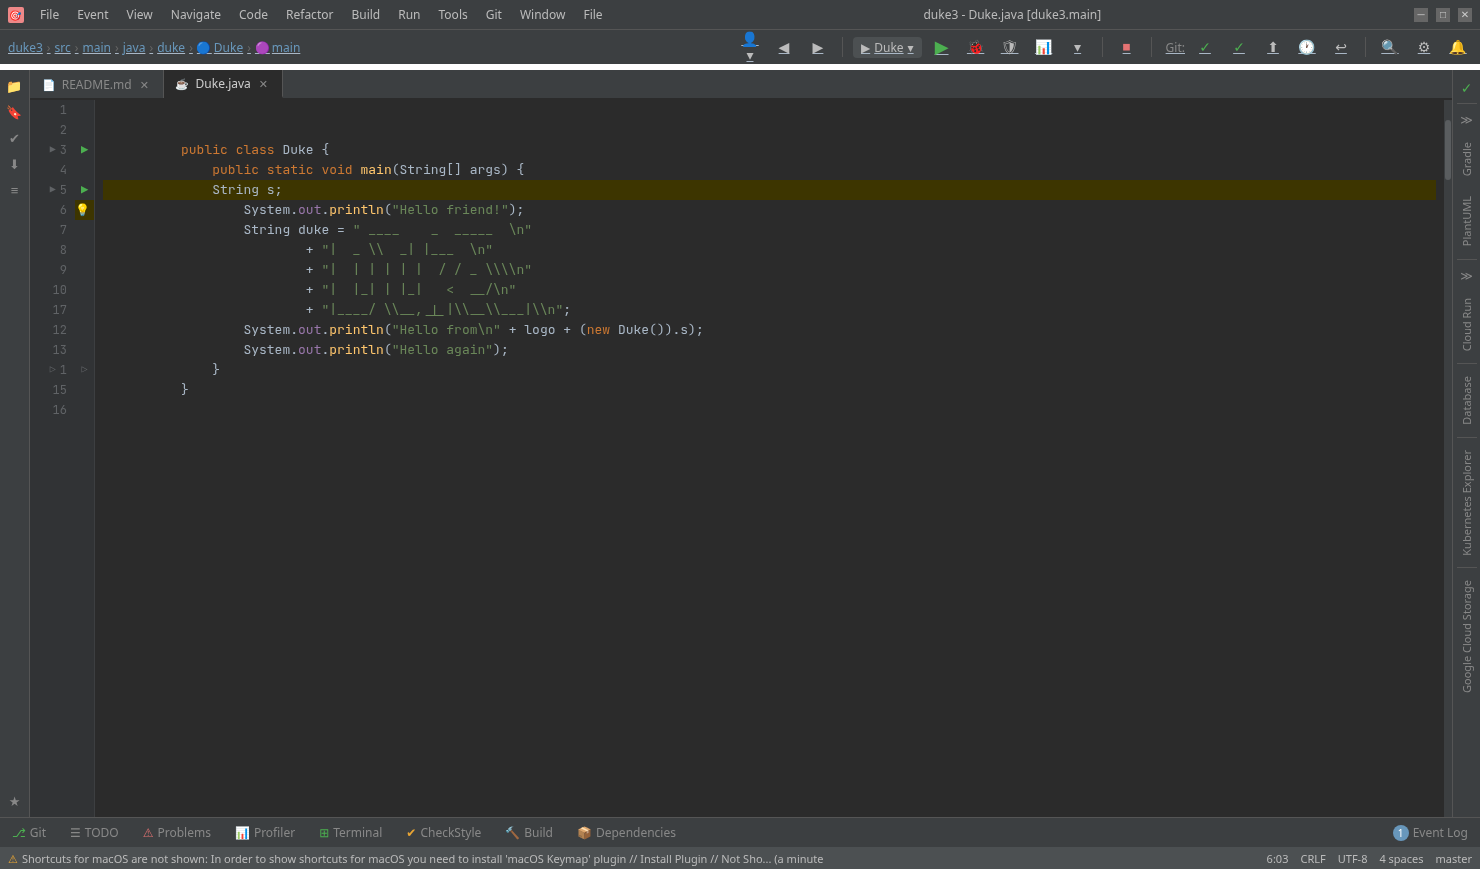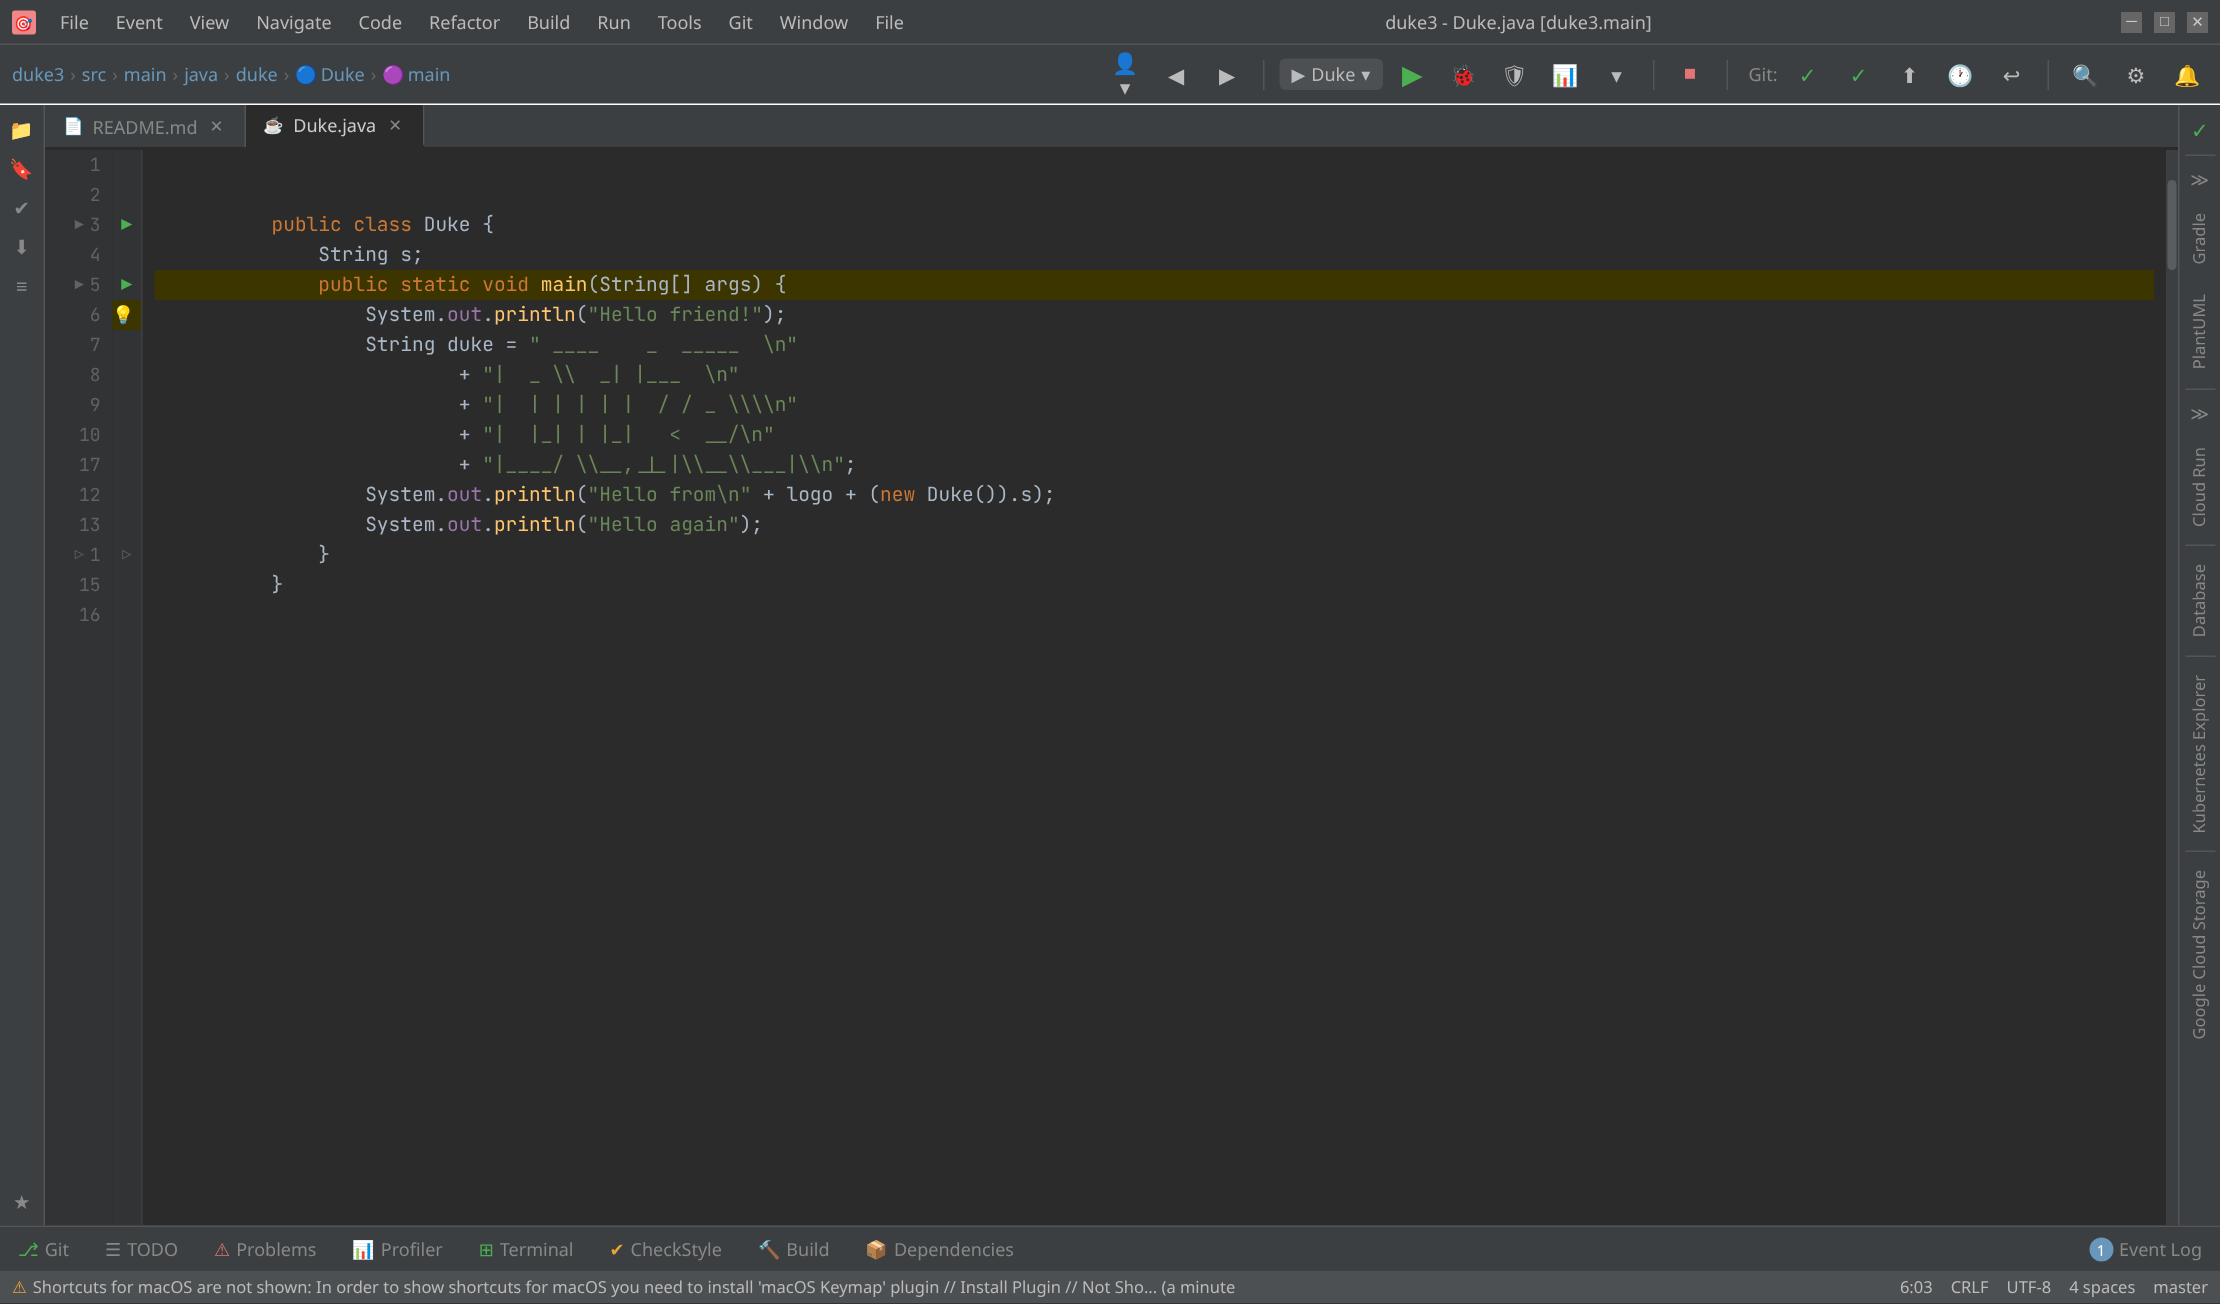--- a/index.html
+++ b/index.html
@@ -35,22 +35,23 @@
     .win-btn { width: 14px; height: 14px; border: none; background: #666; cursor: pointer; font-size: 10px; color: #ccc; display: flex; align-items: center; justify-content: center; }
 
     
     .toolbar {
       background: #3c3f41;
       height: 40px;
       display: flex;
       align-items: center;
       padding: 0 8px;
       gap: 4px;
-      border-bottom: 1px solid #ffffff;
-      flex-shrink: 0;
+      border-bottom: 6px solid #ffffff;
+      flex-shrink: 0;
+      text-decoration: underline;
     }
     .toolbar-btn {
       width: 28px; height: 28px;
       display: flex; align-items: center; justify-content: center;
       cursor: pointer; border-radius: 3px; color: #bbb; font-size: 14px;
       background: transparent; border: none;
     }
     .toolbar-sep { width: 1px; height: 20px; background: #555; margin: 0 4px; }
     .breadcrumb {
       display: flex; align-items: center; gap: 2px; color: #bbb; font-size: 12px;
@@ -458,24 +459,24 @@
         <div style="height:20px;"></div>
         <div style="height:20px;"></div>
       </div>
 
       <div class="code-content">
         <div class="code-line">&nbsp;</div>
         <div class="code-line">
           <span class="kw">public</span><span> </span><span class="kw">class</span><span> </span><span style="color:#a9b7c6;">Duke</span><span> {</span>
         </div>
         <div class="code-line">
+          <span>    </span><span class="kw">public</span><span> </span><span class="kw">static</span><span> </span><span class="kw">void</span><span> </span><span class="method">main</span><span>(</span><span style="color:#a9b7c6;">String</span><span>[] args) {</span>
+        </div>
+        <div class="code-line">
           <span>    </span><span style="color:#a9b7c6;">String</span><span> s;</span>
-        </div>
-        <div class="code-line">
-          <span>    </span><span class="kw">public</span><span> </span><span class="kw">static</span><span> </span><span class="kw">void</span><span> </span><span class="method">main</span><span>(</span><span style="color:#a9b7c6;">String</span><span>[] args) {</span>
         </div>
         <div class="code-line line-6-highlight">
           <span>        </span><span style="color:#a9b7c6;">System</span><span>.</span><span style="color:#9876aa;">out</span><span>.</span><span class="method">println</span><span>(</span><span class="string">"Hello friend!"</span><span>);</span>
         </div>
         <div class="code-line">
           <span>        </span><span style="color:#a9b7c6;">String</span><span> duke = </span><span class="string">" ____    _  _____  \n"</span>
         </div>
         <div class="code-line">
           <span>                + </span><span class="string">"|  _ \\  _| |___  \n"</span>
         </div>

